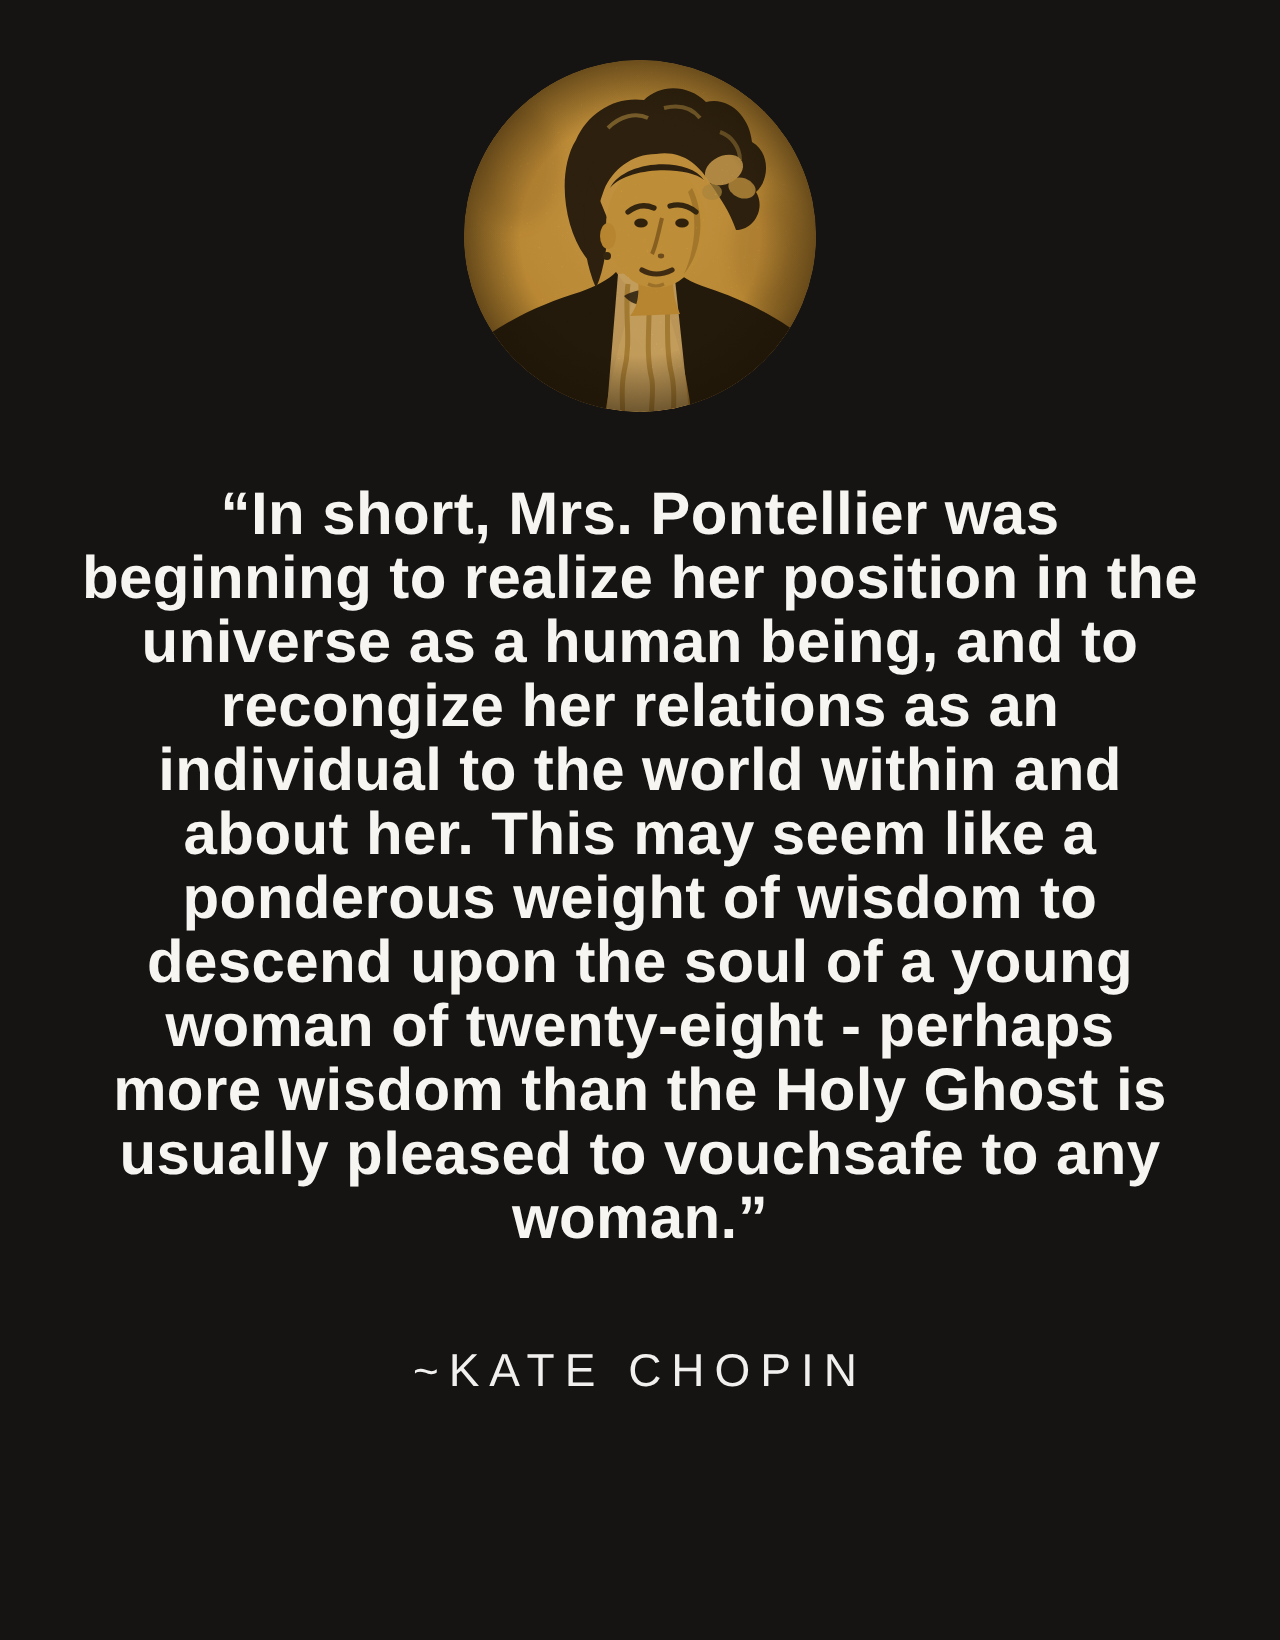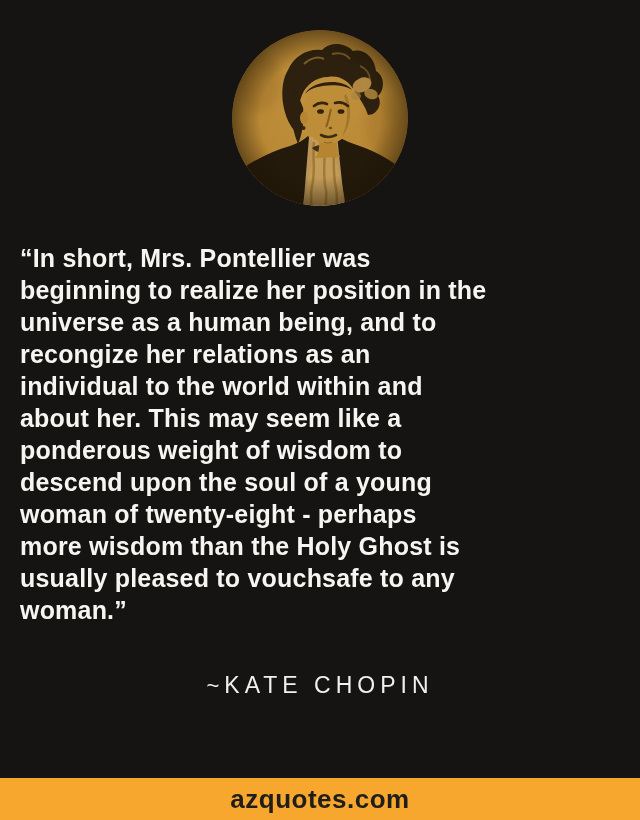--- a/index.html
+++ b/index.html
@@ -27,21 +27,22 @@
     width: 176px;
     height: 176px;
     border-radius: 50%;
     overflow: hidden;
     flex: 0 0 auto;
   }
   .portrait-wrap svg { display: block; }
   .quote {
     margin: 36px 0 0 0;
     width: 600px;
-    font-size: 25px;
+    text-align: center;
+    font-size: 30px;
     line-height: 32px;
     font-weight: bold;
     color: var(--quote-color, #f7f5f2);
     white-space: pre-line;
     letter-spacing: 0.2px;
   }
   .author {
     margin-top: 46px;
     display: flex;
     align-items: center;
@@ -170,17 +171,14 @@
 woman of twenty-eight - perhaps
 more wisdom than the Holy Ghost is
 usually pleased to vouchsafe to any
 woman.”</p>
 
   <div class="author">
     <span class="tilde">~</span>
     <span class="name">KATE CHOPIN</span>
   </div>
 
-  <div class="footer">
-    <span class="site">azquotes.com</span>
-  </div>
 
 </div>
 
 </body></html>

